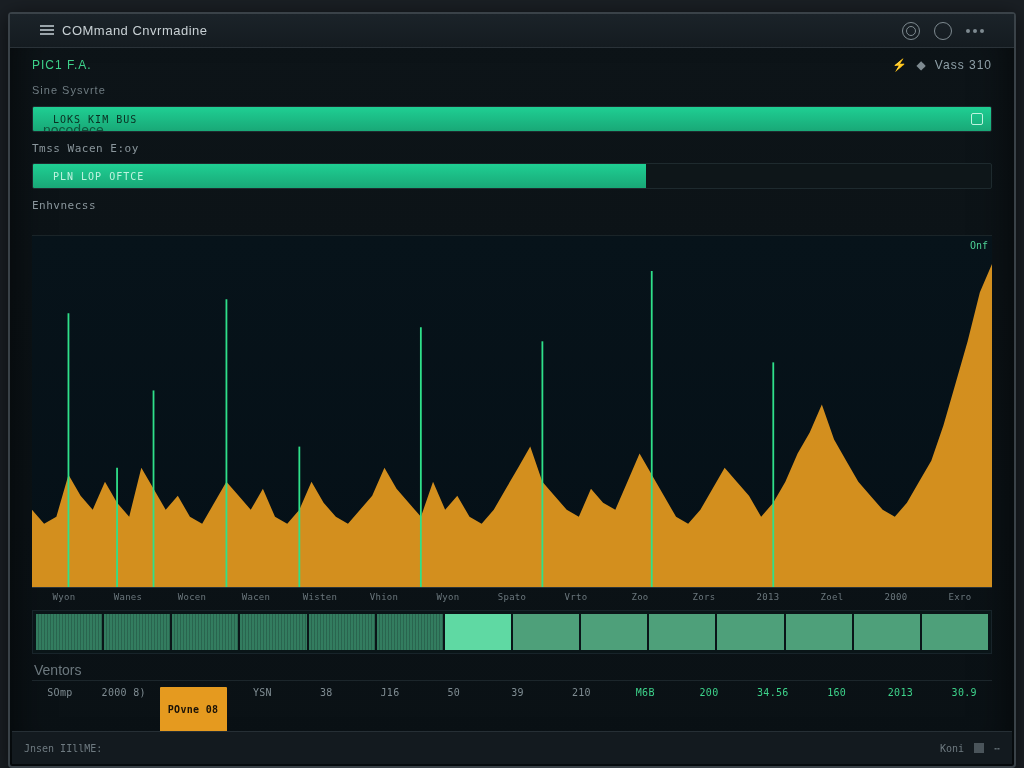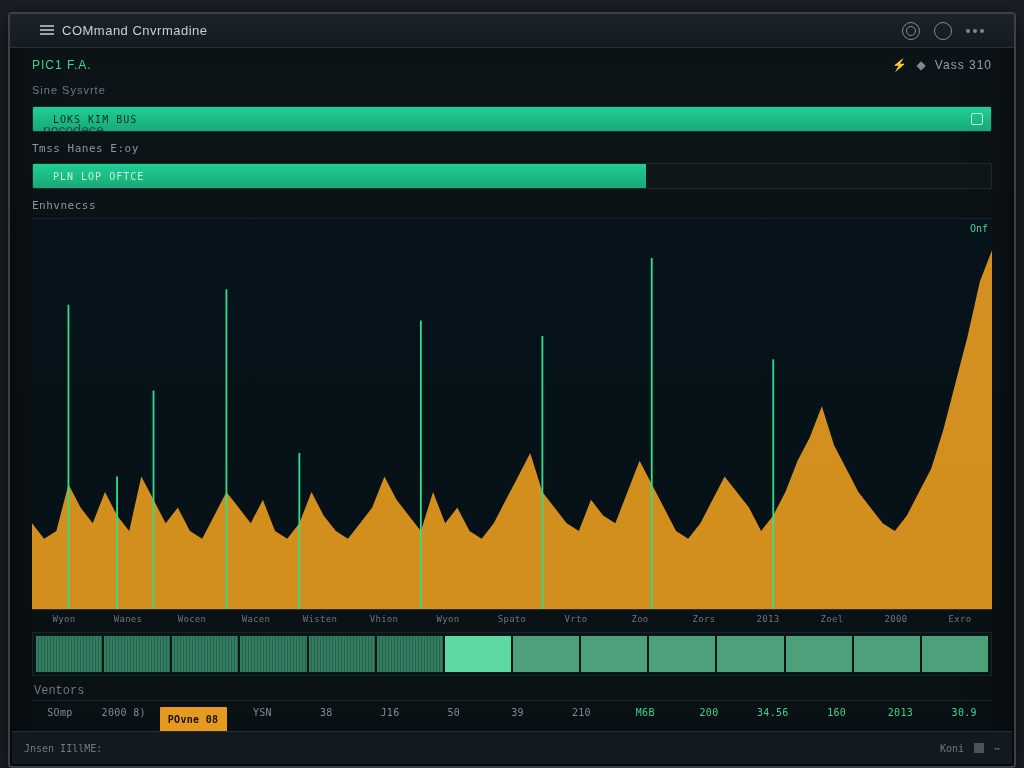--- a/index.html
+++ b/index.html
@@ -44,24 +44,24 @@
   .x-axis { display:flex; border-top:1px solid #2a3339; padding:4px 0 0 0; }
   .x-tick { flex:1; text-align:center; font-size:9px; color:#6b777d; font-family:Consolas,monospace; letter-spacing:.3px; white-space:nowrap; overflow:hidden; }
 
   
   .scrubber { margin-top:8px; height:44px; background:#0a1518; border:1px solid #18242a; display:flex; align-items:stretch; gap:2px; padding:3px; overflow:hidden; }
   .scrub-seg { flex:1; background:repeating-linear-gradient(90deg,#3a8f6c 0 2px,#2f7358 2px 3px); opacity:.85; }
   .scrub-seg.sel { background:#5fd9a3; opacity:1; }
   .scrub-seg.block { background:#5ab98c; }
 
   
-  .numstrip-label { font-size:12px; color:#6c787e; margin:8px 0 2px 2px; font-family:Liberation Mono, monospace; }
+  .numstrip-label { font-size:14px; color:#6c787e; margin:8px 0 2px 2px; font-family:Liberation Sans, sans-serif; }
   .numstrip { display:flex; align-items:flex-start; gap:8px; border-top:1px solid #1c262b; padding-top:6px; }
   .numcell { flex:1; text-align:center; font-size:10px; color:#7f8c92; font-family:Consolas,monospace; letter-spacing:.3px; white-space:nowrap; overflow:hidden; }
-  .numcell.hl { background:#e59a1f; color:#1a1208; padding:7px 0; border-radius:1px; flex:1.2; font-weight:600; }
+  .numcell.hl { background:#e59a1f; color:#1a1208; padding:17px 0; border-radius:1px; flex:1.2; font-weight:600; }
   .numcell.grn { color:#3dd28a; }
 
   
   .statusbar { position:absolute; left:2px; right:2px; bottom:2px; height:24px; background:#131a1f; border-top:1px solid #262f35; display:flex; align-items:center; padding:16px 12px; font-size:10px; color:#6e7a80; font-family:Consolas,monospace; }
   .statusbar .r { margin-left:auto; display:flex; gap:10px; align-items:center; }
   .sq { width:10px; height:10px; background:#4a545a; }
 </style>
 </head>
 <body>
 
@@ -99,30 +99,30 @@
 
     <div class="bar-block">
       <div class="bar-track">
         <div class="bar-fill" style="width:100%"></div>
         <div class="bar-inlabel">LOKS KIM bus</div>
         <div class="bar-sublabel">nocodece</div>
         <div class="bar-endicon"></div>
       </div>
     </div>
 
-    <div class="section-label">Tmss Hanes E:oy</div>
+    <div class="section-label">Tmss Wacen E:oy</div>
 
     <div class="bar-block" style="margin-top:4px;">
       <div class="bar-track">
         <div class="bar-fill" style="width:64%"></div>
         <div class="bar-inlabel light">Pln lop Oftce</div>
       </div>
     </div>
 
-    <div class="section-label" style="margin-bottom:0;">Enhvnecss</div>
+    <div class="section-label" style="margin-bottom:17px;">Enhvnecss</div>
 
     <div class="chart-wrap">
       <div class="chart-area">
         <div class="y-label-r">Onf</div>
         <svg class="chart" id="chart-svg" viewBox="0 0 800 180" preserveAspectRatio="none">
             <path d="M 0 180 L 0.0 140.4 L 10.1 147.6 L 20.3 144.0 L 30.4 122.4 L 40.5 133.2 L 50.6 140.4 L 60.8 126.0 L 70.9 136.8 L 81.0 144.0 L 91.1 118.8 L 101.3 129.6 L 111.4 140.4 L 121.5 133.2 L 131.6 144.0 L 141.8 147.6 L 151.9 136.8 L 162.0 126.0 L 172.2 133.2 L 182.3 140.4 L 192.4 129.6 L 202.5 144.0 L 212.7 147.6 L 222.8 140.4 L 232.9 126.0 L 243.0 136.8 L 253.2 144.0 L 263.3 147.6 L 273.4 140.4 L 283.5 133.2 L 293.7 118.8 L 303.8 129.6 L 313.9 136.8 L 324.1 144.0 L 334.2 126.0 L 344.3 140.4 L 354.4 133.2 L 364.6 144.0 L 374.7 147.6 L 384.8 140.4 L 394.9 129.6 L 405.1 118.8 L 415.2 108.0 L 425.3 126.0 L 435.4 133.2 L 445.6 140.4 L 455.7 144.0 L 465.8 129.6 L 475.9 136.8 L 486.1 140.4 L 496.2 126.0 L 506.3 111.6 L 516.5 122.4 L 526.6 133.2 L 536.7 144.0 L 546.8 147.6 L 557.0 140.4 L 567.1 129.6 L 577.2 118.8 L 587.3 126.0 L 597.5 133.2 L 607.6 144.0 L 617.7 136.8 L 627.8 126.0 L 638.0 111.6 L 648.1 100.8 L 658.2 86.4 L 668.4 104.4 L 678.5 115.2 L 688.6 126.0 L 698.7 133.2 L 708.9 140.4 L 719.0 144.0 L 729.1 136.8 L 739.2 126.0 L 749.4 115.2 L 759.5 97.2 L 769.6 75.6 L 779.7 54.0 L 789.9 28.8 L 800.0 14.4 L 800 180 Z" fill="#e59a1f" fill-opacity="0.92"></path>
             <line x1="30.37974683544304" x2="30.37974683544304" y1="180" y2="39.599999999999994" stroke="#2fe08a" stroke-width="1.5"></line>
             <line x1="70.88607594936708" x2="70.88607594936708" y1="180" y2="118.8" stroke="#2fe08a" stroke-width="1.5"></line>
             <line x1="101.26582278481013" x2="101.26582278481013" y1="180" y2="79.19999999999999" stroke="#2fe08a" stroke-width="1.5"></line>
             <line x1="162.0253164556962" x2="162.0253164556962" y1="180" y2="32.400000000000006" stroke="#2fe08a" stroke-width="1.5"></line>

